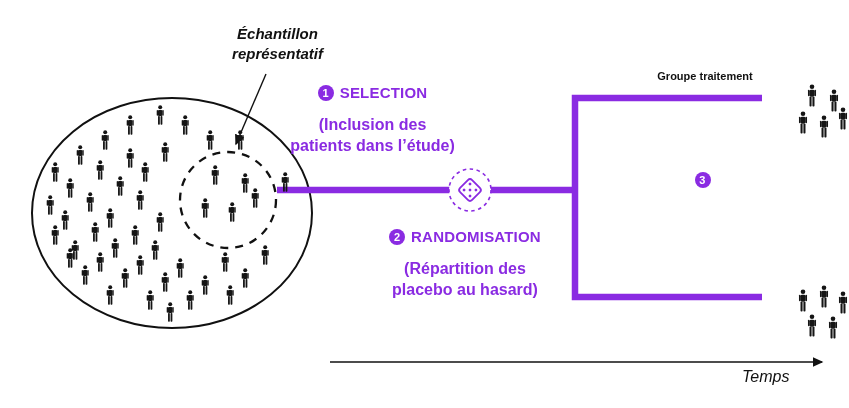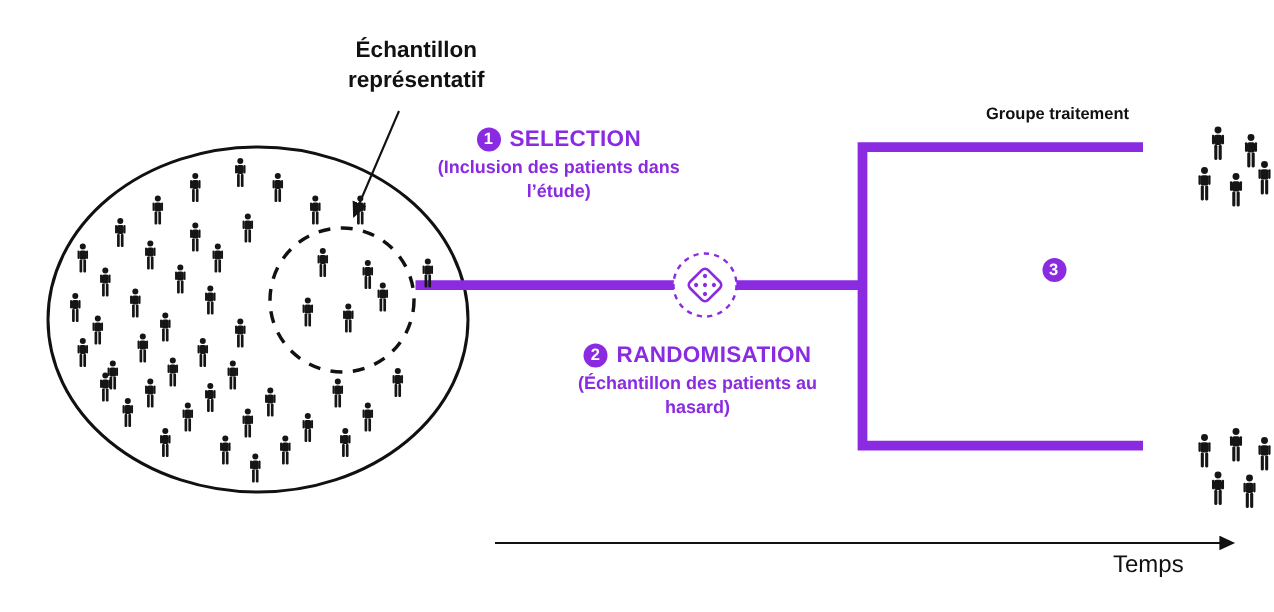--- a/index.html
+++ b/index.html
@@ -14,31 +14,31 @@
   .ellipse{ fill:none; stroke:var(--ink); stroke-width:2; }
   .dashed-circle{ fill:none; stroke:var(--ink); stroke-width:2.3; stroke-dasharray:8 7; }
   .person{ fill:#151515; }
   .purple-line{ fill:none; stroke:var(--accent); stroke-width:6.5; }
   .thin-black{ stroke:var(--ink); stroke-width:1.4; fill:none; }
   .dice-ring{ fill:#ffffff; stroke:var(--accent); stroke-width:1.6; stroke-dasharray:3.5 3.5; }
   .dice-body{ fill:#ffffff; stroke:var(--accent); stroke-width:1.8; }
   .dice-dot{ fill:var(--accent); }
 
   
-  .lbl{ position:absolute; }
+  .lbl{ position:absolute;font-style:italic; }
   .population{ left:28px; top:74px; font-size:21px; font-weight:bold; letter-spacing:.2px; }
   .sample{ left:205px; top:24px; width:145px; text-align:center; font-size:15px; font-weight:bold; line-height:1.3; }
   .group-label{ position:absolute; width:220px; text-align:center; font-size:11px; font-weight:bold; }
   .group-treatment{ left:595px; top:70px; }
   .group-control{ left:595px; top:268px; }
   .time{ left:742px; top:368px; font-size:16px; }
 
   .step{ position:absolute; text-align:center; color:var(--accent); font-weight:bold; }
   .step-title{ display:flex; align-items:center; justify-content:center; gap:6px; font-size:15px; letter-spacing:.2px; }
-  .step-sub{ font-size:12px; line-height:1.3; margin-top:3px; }
+  .step-sub{ font-size:16px; line-height:1.3; margin-top:14px; }
   .badge{ display:inline-flex; align-items:center; justify-content:center; width:16px; height:16px; border-radius:50%; background:var(--accent); color:#fff; font-size:11px; font-weight:bold; flex:0 0 auto; }
   .step-1{ left:290px; top:84px; width:165px; }
   .step-2{ left:375px; top:228px; width:180px; }
   .step-3{ left:585px; top:172px; width:235px; }
 </style>
 </head>
 <body>
 
 <div class="stage">
 
@@ -161,21 +161,21 @@
       <span>SELECTION</span>
     </div>
     <div class="step-sub">(Inclusion des patients dans l’étude)</div>
   </div>
 
   <div class="step step-2">
     <div class="step-title">
       <span class="badge">2</span>
       <span>RANDOMISATION</span>
     </div>
-    <div class="step-sub">(Échantillon des patients au hasard)</div>
+    <div class="step-sub">(Répartition des placebo au hasard)</div>
   </div>
 
   <div class="step step-3">
     <div class="step-title">
       <span class="badge">3</span>
     </div>
   </div>
 
   <div class="group-label group-treatment">Groupe traitement</div>
 

